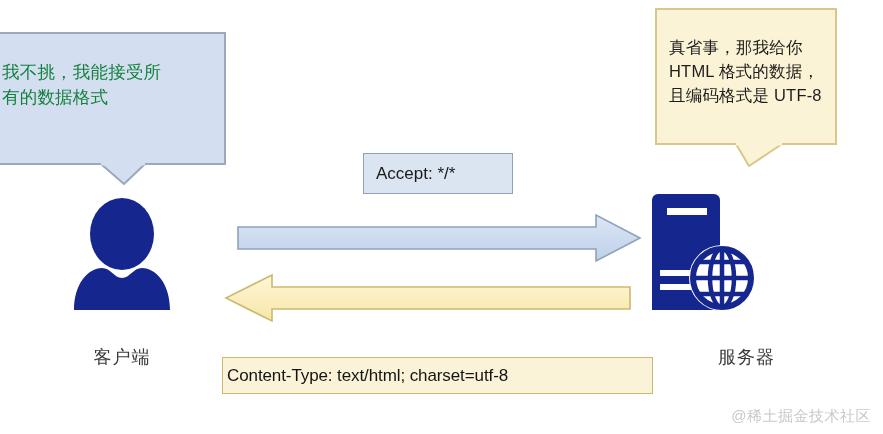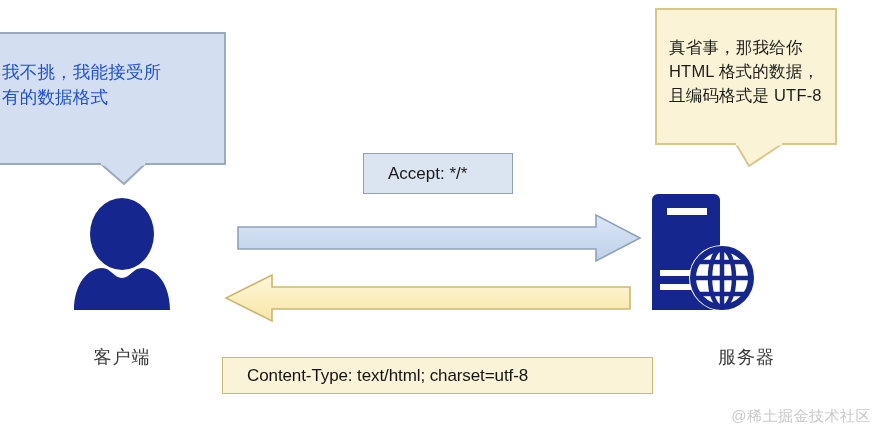--- a/index.html
+++ b/index.html
@@ -35,21 +35,21 @@
     height: 133px;
     background: #d3dff0;
     border-color: #9aa9be;
   }
   #client-bubble .bubble-text {
     position: absolute;
     left: 16px;
     top: 26px;
     width: 212px;
     font-size: 17.5px;
-    color: #1d4ed8;
+    color: #15803d;
     letter-spacing: 0.2px;
   }
   
   #client-bubble-tail {
     position: absolute;
     left: 100px;
     top: 163px;
     width: 46px;
     height: 22px;
   }
@@ -95,34 +95,34 @@
     border-width: 1.5px;
     border-style: solid;
   }
   #accept-box {
     left: 363px;
     top: 153px;
     width: 150px;
     height: 41px;
     background: #dbe5f1;
     border-color: #8fa2ba;
-    padding-left: 24px;
+    padding-left: 12px;
   }
   #accept-box .hdr-text {
     font-size: 17px;
     color: #1a1a1a;
   }
   #content-type-box {
     left: 222px;
     top: 357px;
     width: 431px;
     height: 37px;
     background: #fbf3d7;
     border-color: #cbb96f;
-    padding-left: 24px;
+    padding-left: 4px;
   }
   #content-type-box .hdr-text {
     font-size: 17px;
     color: #141414;
     letter-spacing: -0.1px;
   }
 
   
   #client-icon { position: absolute; left: 70px; top: 196px; }
   #server-icon { position: absolute; left: 648px; top: 186px; }

